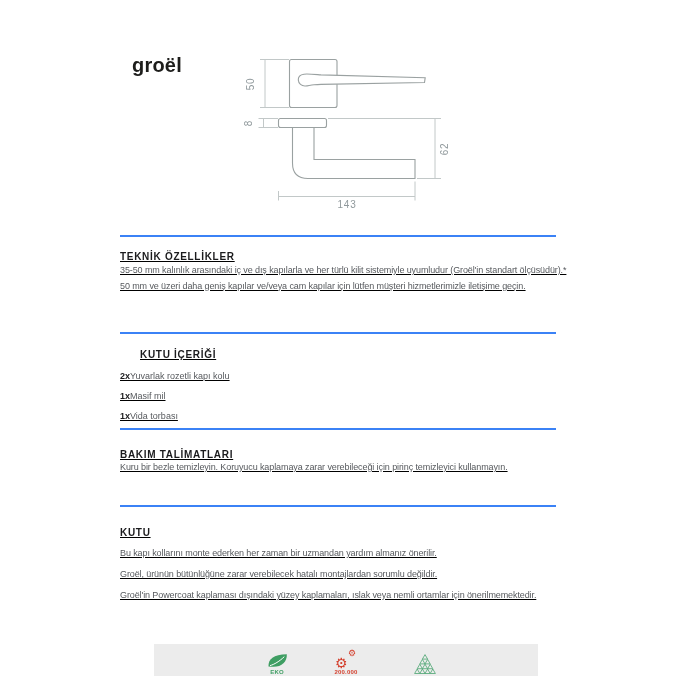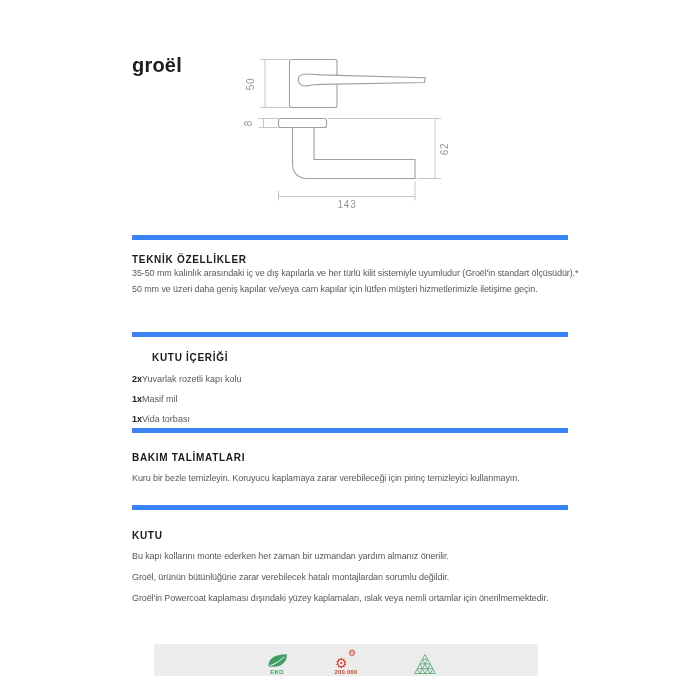--- a/index.html
+++ b/index.html
@@ -10,31 +10,31 @@
   .logo{position:absolute;left:132px;top:54px;font-size:20px;font-weight:600;
         color:#1d1d1b;letter-spacing:.2px;}
 
   
   .drawing{position:absolute;left:235px;top:50px;width:230px;height:165px;}
   .dim{position:absolute;font-size:10px;color:#8f989b;letter-spacing:.8px;
        transform:translate(-50%,-50%);white-space:nowrap;}
   .dim.rot{transform:translate(-50%,-50%) rotate(-90deg);}
 
   
-  .sec{position:absolute;left:132px;width:436px;border-top:5px solid #3b82f6;}
+  .sec{position:absolute;left:120px;width:436px;border-top:2px solid #3b82f6;text-decoration:underline;}
   .sec h2{margin:0;font-size:10px;font-weight:700;color:#1b1b1d;letter-spacing:.7px;
           line-height:12px;}
   .s1 h2{margin-top:14px;}
   .s2 h2{margin-top:15px;padding-left:20px;}
   .s3 h2{margin-top:19px;}
   .s4 h2{margin-top:20px;}
   .line{font-size:9px;color:#56595d;line-height:15.5px;letter-spacing:-.1px;
         white-space:nowrap;}
   .s1 .line.first{margin-top:9px;margin-bottom:7px;line-height:13px;}
-  .s3 .line{margin-top:8px;line-height:13px;}
+  .s3 .line{margin-top:0;line-height:13px;}
   .s4 .line{margin-top:8px;line-height:13px;margin-bottom:5px;}
   .items{margin-top:9px;}
   .item{font-size:9px;color:#56595d;line-height:13px;margin-bottom:7px;white-space:nowrap;}
   .item .qty{font-weight:700;color:#1b1b1d;}
 
   
   .footer{position:absolute;left:154px;top:644px;width:384px;height:56px;background:#ececec;}
   .badge{position:absolute;top:7px;width:90px;text-align:center;}
   .badge .icon-wrap{height:17px;display:flex;align-items:flex-end;justify-content:center;}
   .sub{font-size:6px;font-weight:700;line-height:7px;margin-top:1px;letter-spacing:.2px;}

